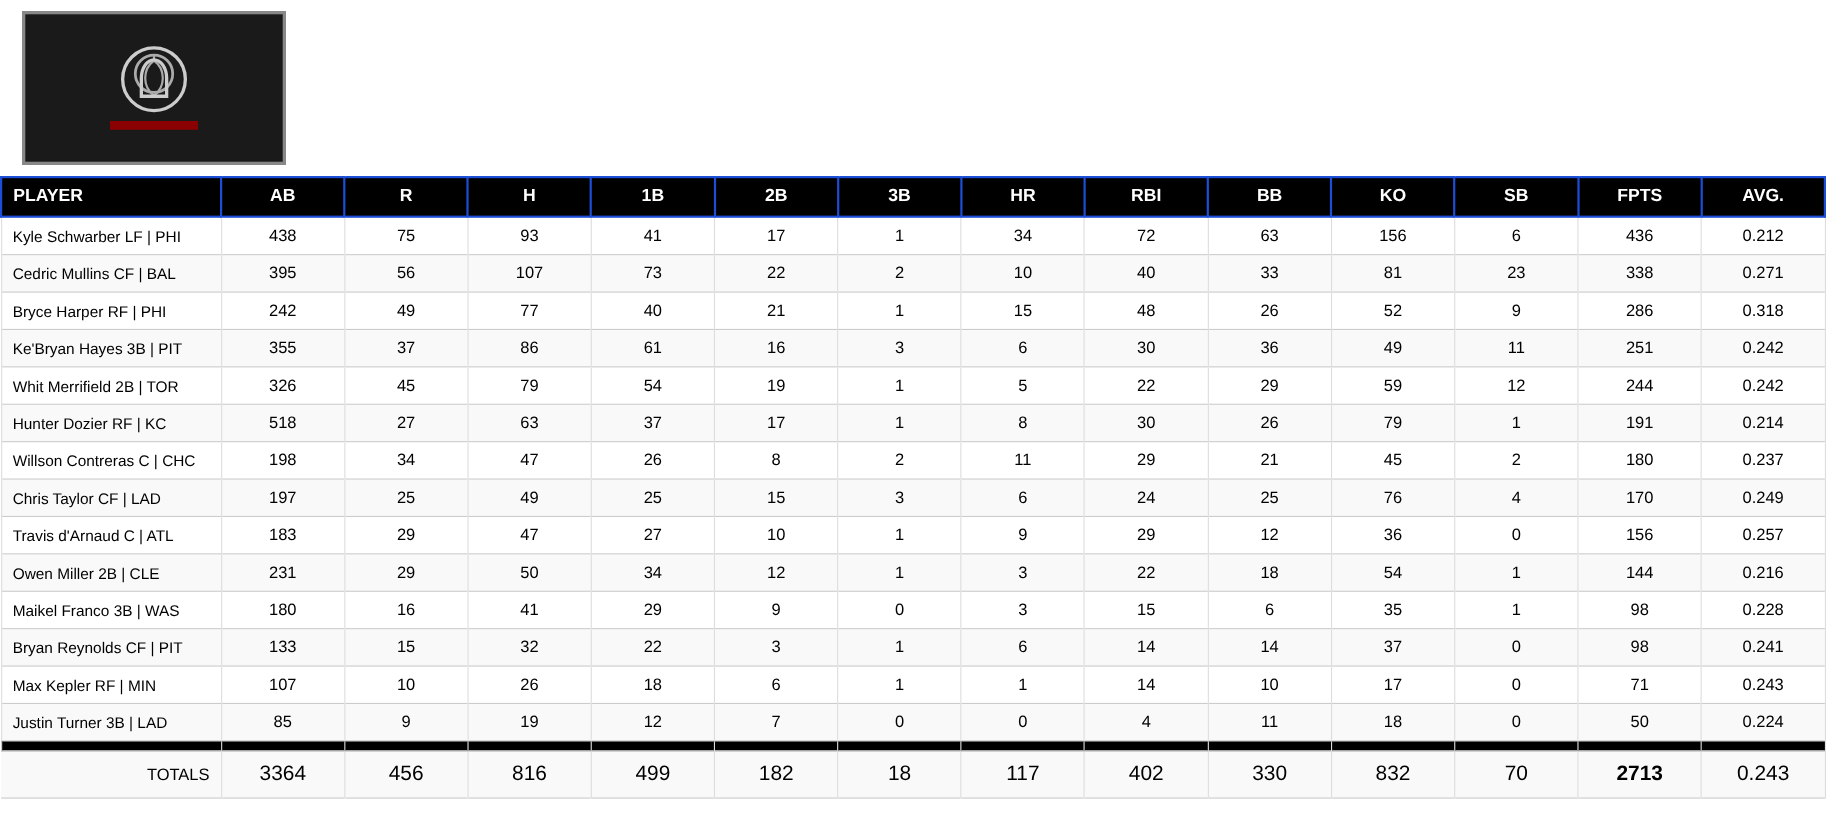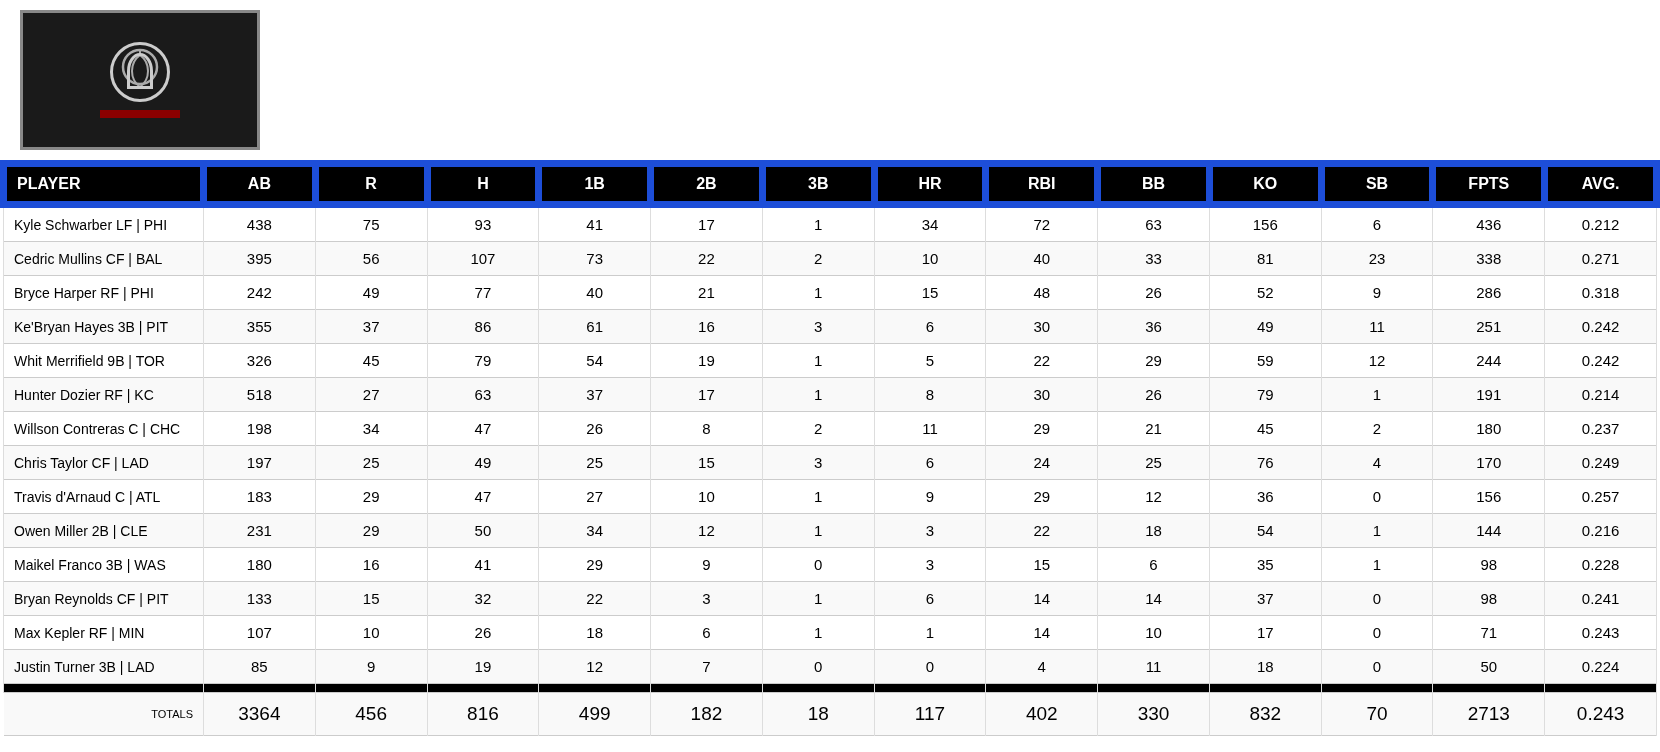--- a/index.html
+++ b/index.html
@@ -97,21 +97,21 @@
     thead tr {
       background: #000;
       color: #fff;
     }
 
     thead th {
       padding: 8px 5px;
       text-align: center;
       font-size: 16px;
       font-weight: bold;
-      border: 7px solid #1d4ed8;
+      border: 2px solid #1d4ed8;
     }
 
     thead th:first-child {
       text-align: left;
       padding-left: 10px;
       width: 200px;
     }
 
     tbody tr {
       border-bottom: 1px solid #ccc;
@@ -150,21 +150,21 @@
       padding: 10px 5px;
       font-size: 19px;
       border: none;
       border-left: 1px solid #ddd;
       border-right: 1px solid #ddd;
     }
 
     .totals-row td:first-child {
       text-align: right;
       padding-right: 10px;
-      font-size: 11px;
+      font-size: 15px;
       border: none;
     }
   </style>
 </head>
 <body>
 
 <div class="header">
   <div class="logo-container">
     <div class="logo-inner">
       <div class="logo-symbol">
@@ -264,21 +264,21 @@
           <td>3</td>
           <td>6</td>
           <td>30</td>
           <td>36</td>
           <td>49</td>
           <td>11</td>
           <td>251</td>
           <td>0.242</td>
         </tr>
         <tr>
-          <td>Whit Merrifield 9B | TOR</td>
+          <td>Whit Merrifield 2B | TOR</td>
           <td>326</td>
           <td>45</td>
           <td>79</td>
           <td>54</td>
           <td>19</td>
           <td>1</td>
           <td>5</td>
           <td>22</td>
           <td>29</td>
           <td>59</td>
@@ -452,18 +452,18 @@
           <td>456</td>
           <td>816</td>
           <td>499</td>
           <td>182</td>
           <td>18</td>
           <td>117</td>
           <td>402</td>
           <td>330</td>
           <td>832</td>
           <td>70</td>
-          <td style="font-weight: normal;">2713</td>
+          <td style="font-weight: bold;">2713</td>
           <td>0.243</td>
         </tr>
       </tbody>
   </table>
 </div>
 
 </body></html>

